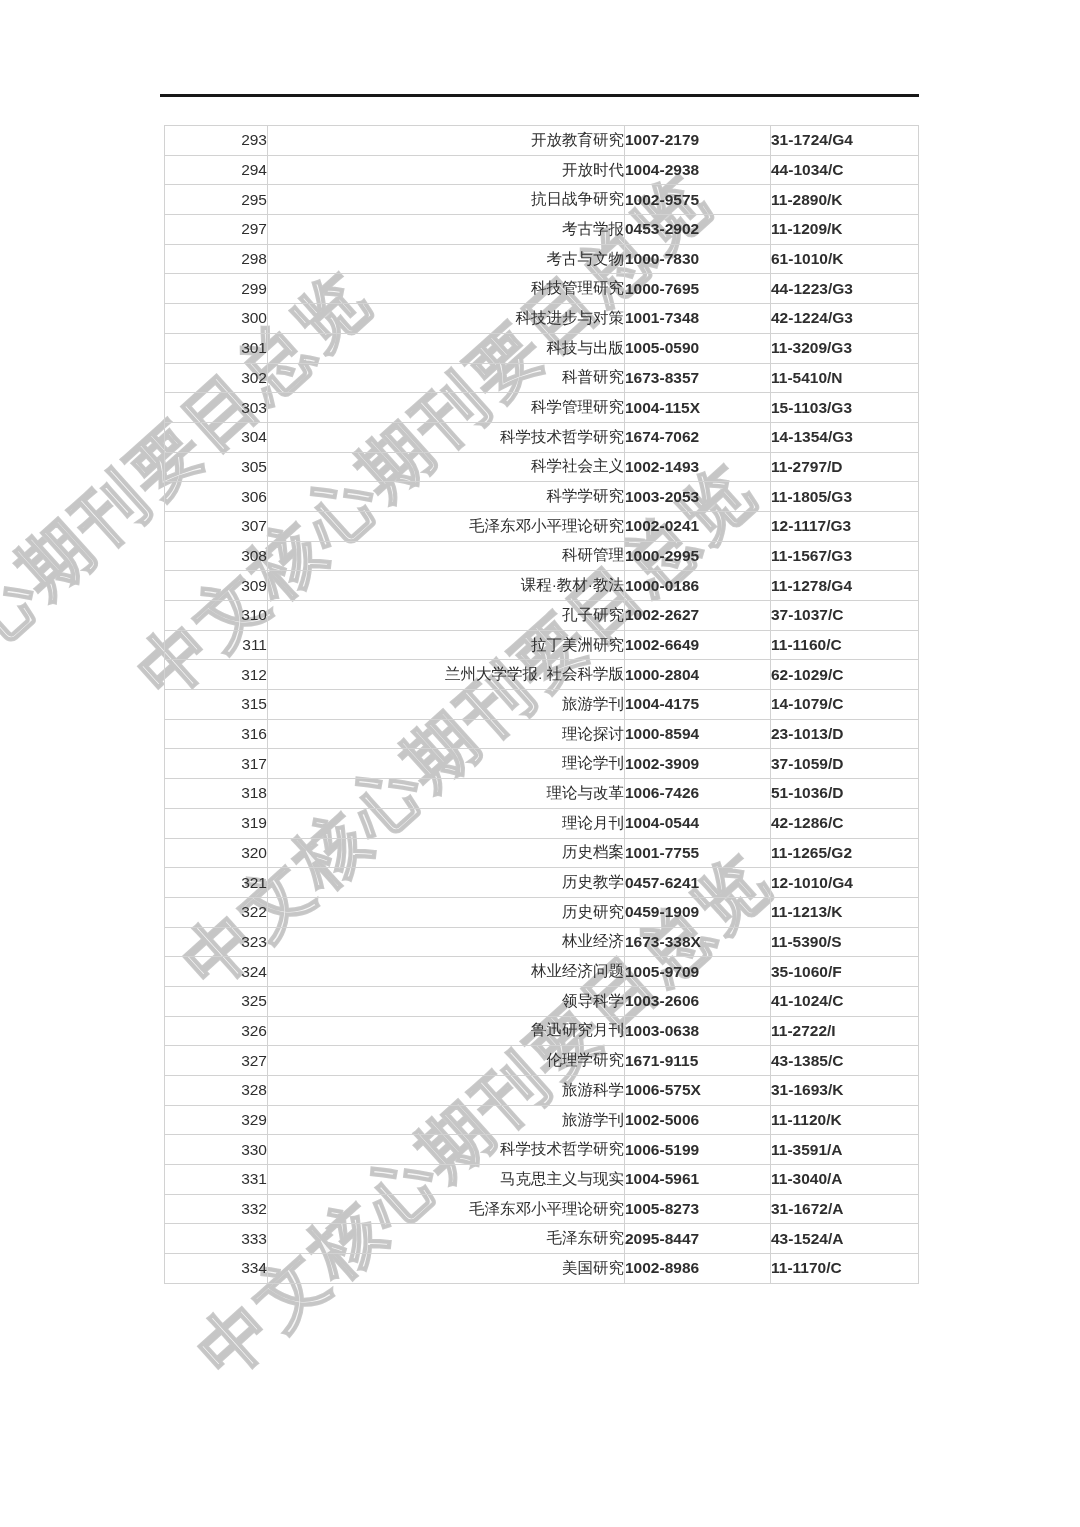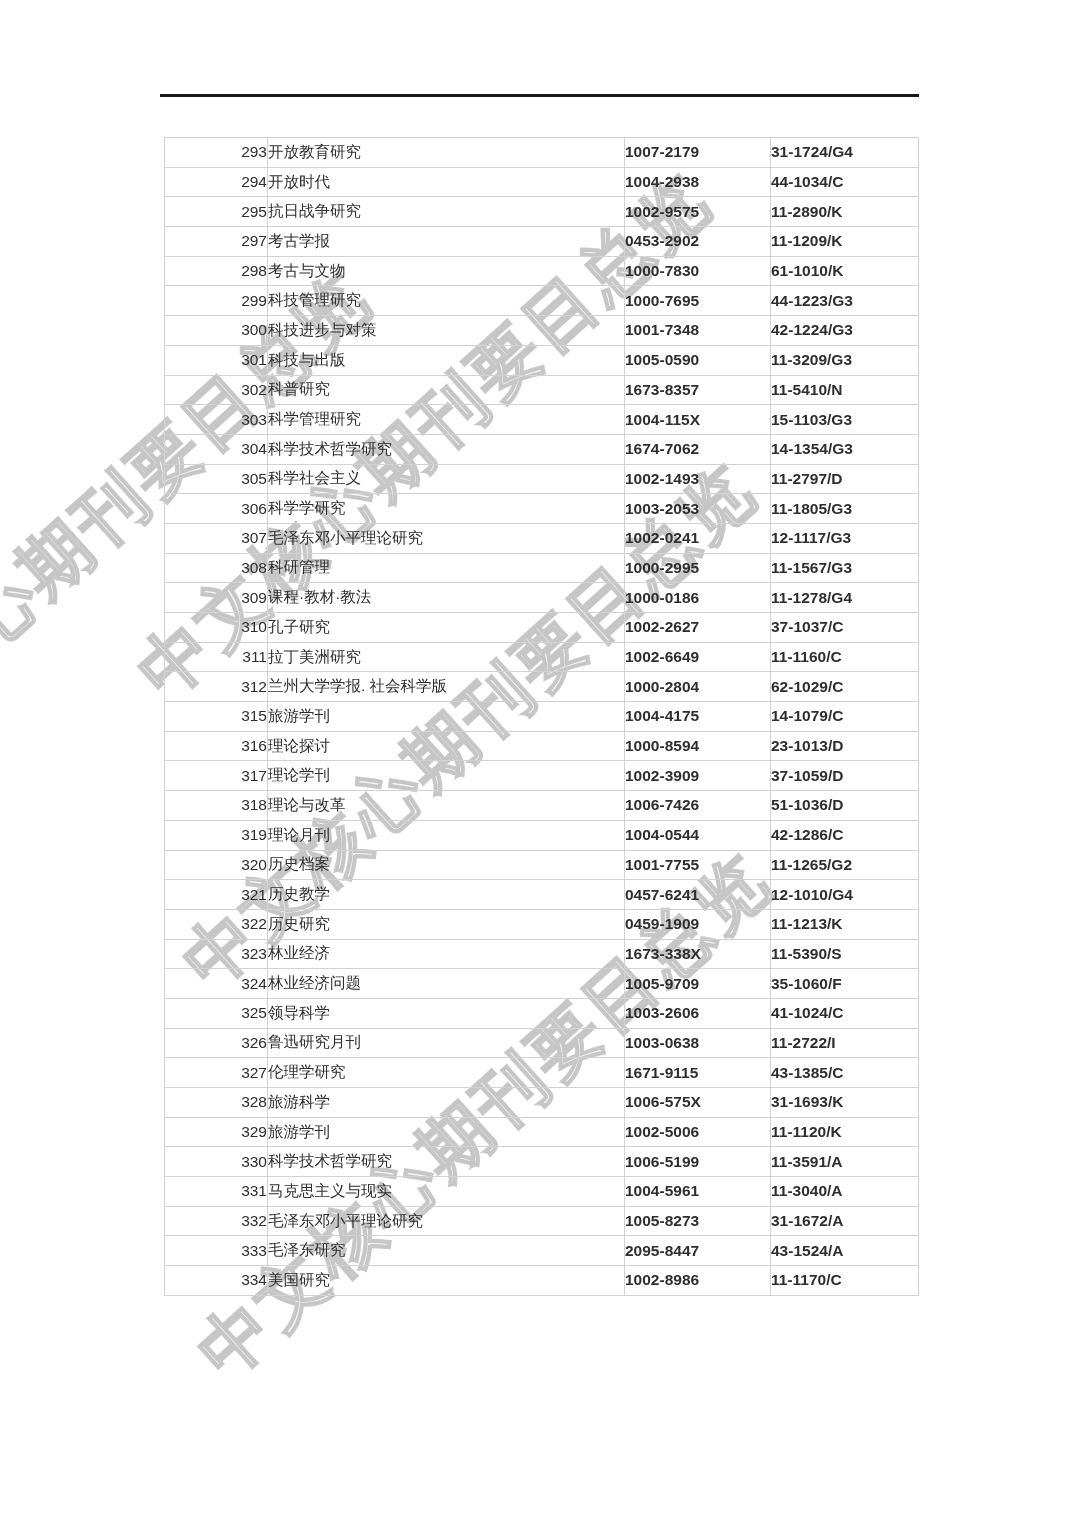--- a/index.html
+++ b/index.html
@@ -41,21 +41,21 @@
     font-weight: bold;
   }
   .wm-a { left: -190px; top: 735px; }
   .wm-b { left: 150px;  top: 637px; }
   .wm-c { left: 195px;  top: 927px; }
   .wm-d { left: 210px;  top: 1317px; }
 
   table.journal-table {
     position: absolute;
     left: 164px;
-    top: 137px;
+    top: 125px;
     width: 754px;
     border-collapse: collapse;
     table-layout: fixed;
     z-index: 2;
     background: transparent;
   }
   .journal-table td {
     border: 1px solid #d2d2d2;
     height: 28.7px;
     font-size: 15.5px;
@@ -63,21 +63,21 @@
     padding: 0;
     vertical-align: middle;
     overflow: hidden;
     background: transparent;
   }
   .col-num   { width: 103px; }
   .col-title { width: 357px; }
   .col-issn  { width: 146px; }
   .col-cn    { width: 148px; }
   .td-num   { text-align: right; padding-right: 13px; }
-  .td-title { text-align: left;  padding-left: 11px; }
+  .td-title { text-align: right;  padding-left: 11px; }
   .td-issn  { text-align: left;  padding-left: 11px; font-weight: bold; }
   .td-cn    { text-align: left;  padding-left: 11px; font-weight: bold; }
 </style>
 </head>
 <body>
 
 <div class="page">
 
   <div class="top-rule"></div>
 

